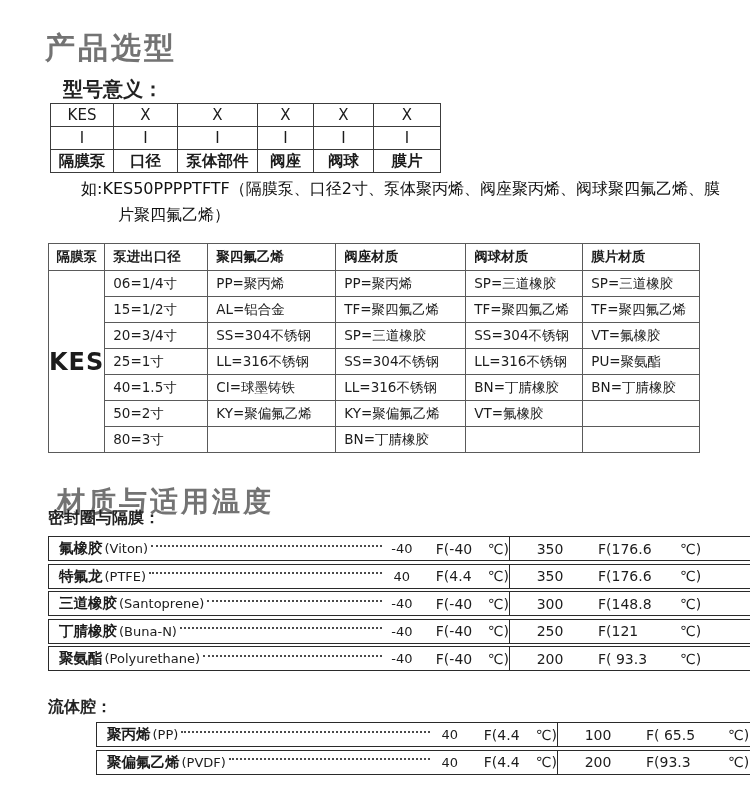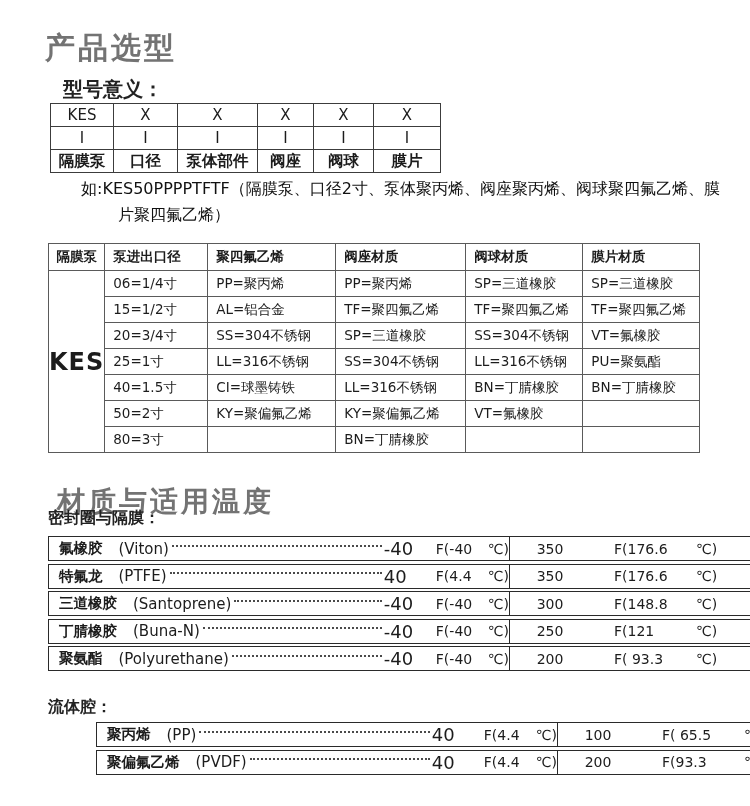--- a/index.html
+++ b/index.html
@@ -44,27 +44,27 @@
   .trow{
     display:flex;align-items:stretch;border:1px solid #2a2a2a;background:#fff;
     height:23px;margin-bottom:2.5px;box-sizing:content-box;
   }
   .trow-left{
     width:461px;box-sizing:border-box;border-right:1px solid #2a2a2a;
     display:flex;align-items:center;padding-left:10px;
   }
   .trow-right{flex:1;display:flex;align-items:center;gap:16px;}
   .mat-cn{font-weight:600;font-size:14.5px;white-space:nowrap;}
-  .mat-en{font-size:15px;margin-left:16px;white-space:nowrap;}
+  .mat-en{font-size:13px;margin-left:2px;white-space:nowrap;}
   .leader{flex:1;border-bottom:2px dotted #4a4a4a;margin:0 2px 6px 3px;min-width:10px;}
-  .low{width:36px;text-align:left;font-size:18px;font-weight:500;}
+  .low{width:36px;text-align:center;font-size:13px;font-weight:500;}
   .lowf{width:52px;margin-left:16px;font-size:14px;font-weight:500;white-space:pre;}
   .cels{font-size:14px;font-weight:500;white-space:nowrap;}
   .high{width:40px;margin-left:20px;text-align:center;font-size:14px;font-weight:500;}
-  .highf{width:66px;margin-left:28px;font-size:14px;font-weight:500;white-space:pre;}
+  .highf{width:66px;margin-left:12px;font-size:14px;font-weight:500;white-space:pre;}
   #seal-rows{left:48px;top:536px;}
   #fluid-rows{left:48px;top:722px;padding-left:48px;}
 </style>
 </head>
 <body>
 
 <h1 id="title1" class="abs sec-title">产品选型</h1>
 
 <div id="model-label" class="abs small-label">型号意义：</div>
 

